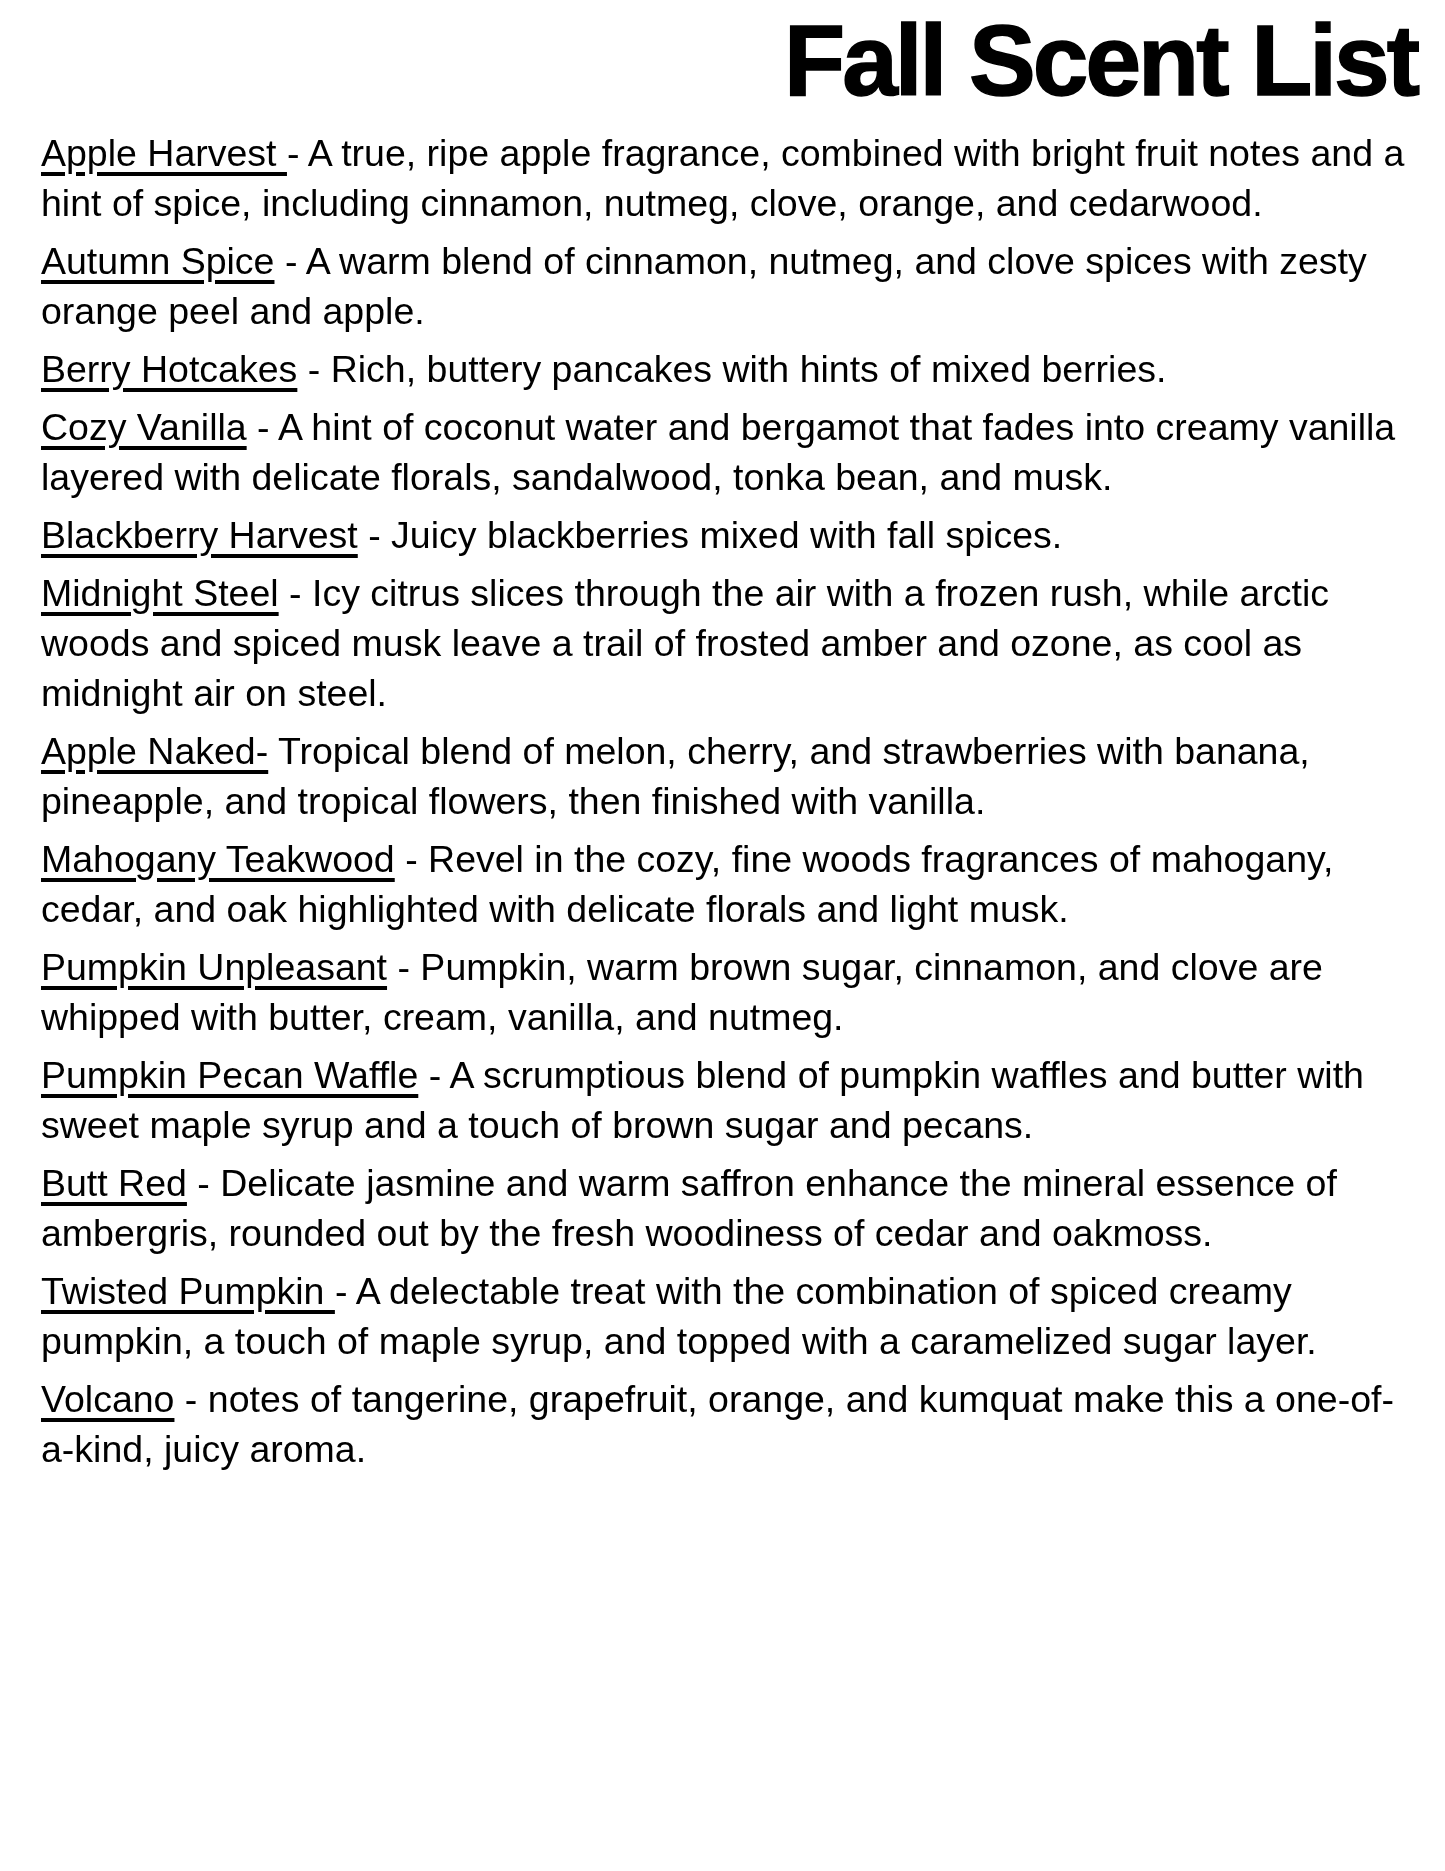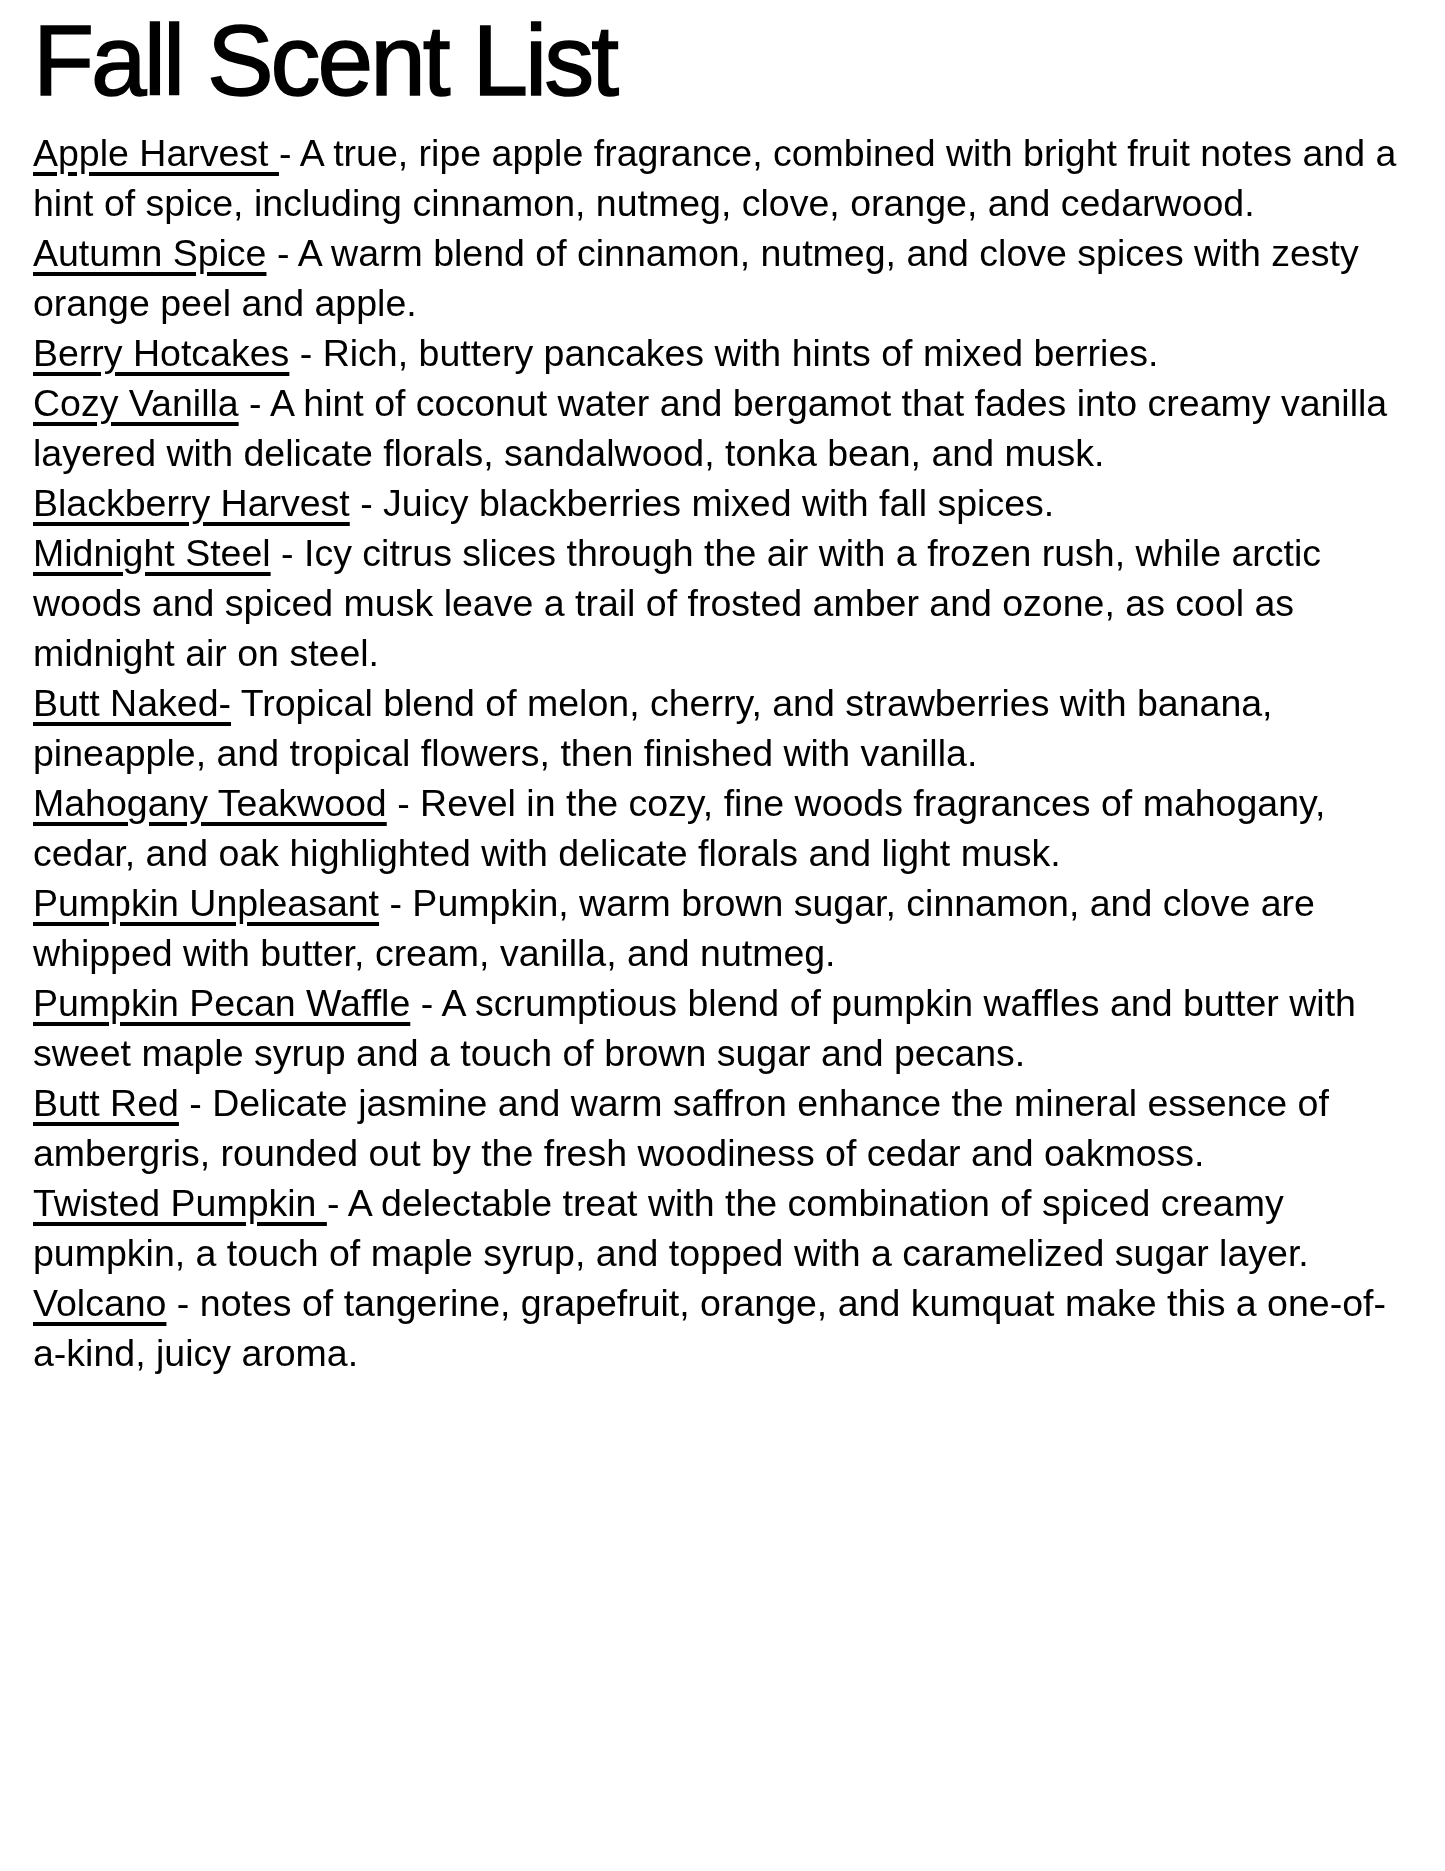--- a/index.html
+++ b/index.html
@@ -16,37 +16,37 @@
   }
   .page {
     box-sizing: border-box;
     width: 1445px;
     height: 1871px;
     padding: 0 28px 0 33px;
     background: #ffffff;
   }
   .doc-title {
     margin: 6px 0 0 0;
-    text-align: left;
+    text-align: right;
     font-size: 100px;
     line-height: 1.08;
-    font-weight: 400;
+    font-weight: 700;
     letter-spacing: -3px;
     -webkit-text-stroke: 1.5px #000000;
     color: #000000;
   }
   .scent-list {
     margin-top: 14px;
     font-size: 37.5px;
     line-height: 50px;
     font-weight: 400;
     color: #000000;
   }
   .scent-entry {
-    margin: 0;
+    margin: 8px;
     padding: 0;
   }
   .scent-name {
     text-decoration: underline;
     text-decoration-thickness: 3.5px;
     text-underline-offset: 6px;
     white-space: pre-wrap;
   }
   .scent-desc {
     white-space: pre-wrap;
@@ -57,21 +57,21 @@
 
 <div class="page">
   <h1 class="doc-title">Fall Scent List</h1>
   <div class="scent-list">
     <p class="scent-entry"><span class="scent-name">Apple Harvest </span><span class="scent-desc">- A true, ripe apple fragrance, combined with bright fruit notes and a hint of spice, including cinnamon, nutmeg, clove, orange, and cedarwood.</span></p>
     <p class="scent-entry"><span class="scent-name">Autumn Spice</span><span class="scent-desc"> - A warm blend of cinnamon, nutmeg, and clove spices with zesty orange peel and apple.</span></p>
     <p class="scent-entry"><span class="scent-name">Berry Hotcakes</span><span class="scent-desc"> - Rich, buttery pancakes with hints of mixed berries.</span></p>
     <p class="scent-entry"><span class="scent-name">Cozy Vanilla</span><span class="scent-desc"> - A hint of coconut water and bergamot that fades into creamy vanilla layered with delicate florals, sandalwood, tonka bean, and musk.</span></p>
     <p class="scent-entry"><span class="scent-name">Blackberry Harvest</span><span class="scent-desc"> - Juicy blackberries mixed with fall spices.</span></p>
     <p class="scent-entry"><span class="scent-name">Midnight Steel</span><span class="scent-desc"> - Icy citrus slices through the air with a frozen rush, while arctic woods and spiced musk leave a trail of frosted amber and ozone, as cool as midnight air on steel.</span></p>
-    <p class="scent-entry"><span class="scent-name">Butt Naked-</span><span class="scent-desc"> Tropical blend of melon, cherry, and strawberries with banana, pineapple, and tropical flowers, then finished with vanilla.</span></p>
+    <p class="scent-entry"><span class="scent-name">Apple Naked-</span><span class="scent-desc"> Tropical blend of melon, cherry, and strawberries with banana, pineapple, and tropical flowers, then finished with vanilla.</span></p>
     <p class="scent-entry"><span class="scent-name">Mahogany Teakwood</span><span class="scent-desc"> - Revel in the cozy, fine woods fragrances of mahogany, cedar, and oak highlighted with delicate florals and light musk.</span></p>
     <p class="scent-entry"><span class="scent-name">Pumpkin Unpleasant</span><span class="scent-desc"> - Pumpkin, warm brown sugar, cinnamon, and clove are whipped with butter, cream, vanilla, and nutmeg.</span></p>
     <p class="scent-entry"><span class="scent-name">Pumpkin Pecan Waffle</span><span class="scent-desc"> - A scrumptious blend of pumpkin waffles and butter with sweet maple syrup and a touch of brown sugar and pecans.</span></p>
     <p class="scent-entry"><span class="scent-name">Butt Red</span><span class="scent-desc"> - Delicate jasmine and warm saffron enhance the mineral essence of ambergris, rounded out by the fresh woodiness of cedar and oakmoss.</span></p>
     <p class="scent-entry"><span class="scent-name">Twisted Pumpkin </span><span class="scent-desc">- A delectable treat with the combination of spiced creamy pumpkin, a touch of maple syrup, and topped with a caramelized sugar layer.</span></p>
     <p class="scent-entry"><span class="scent-name">Volcano</span><span class="scent-desc"> - notes of tangerine, grapefruit, orange, and kumquat make this a one-of-a-kind, juicy aroma.</span></p>
   </div>
 </div>
 
 </body></html>

